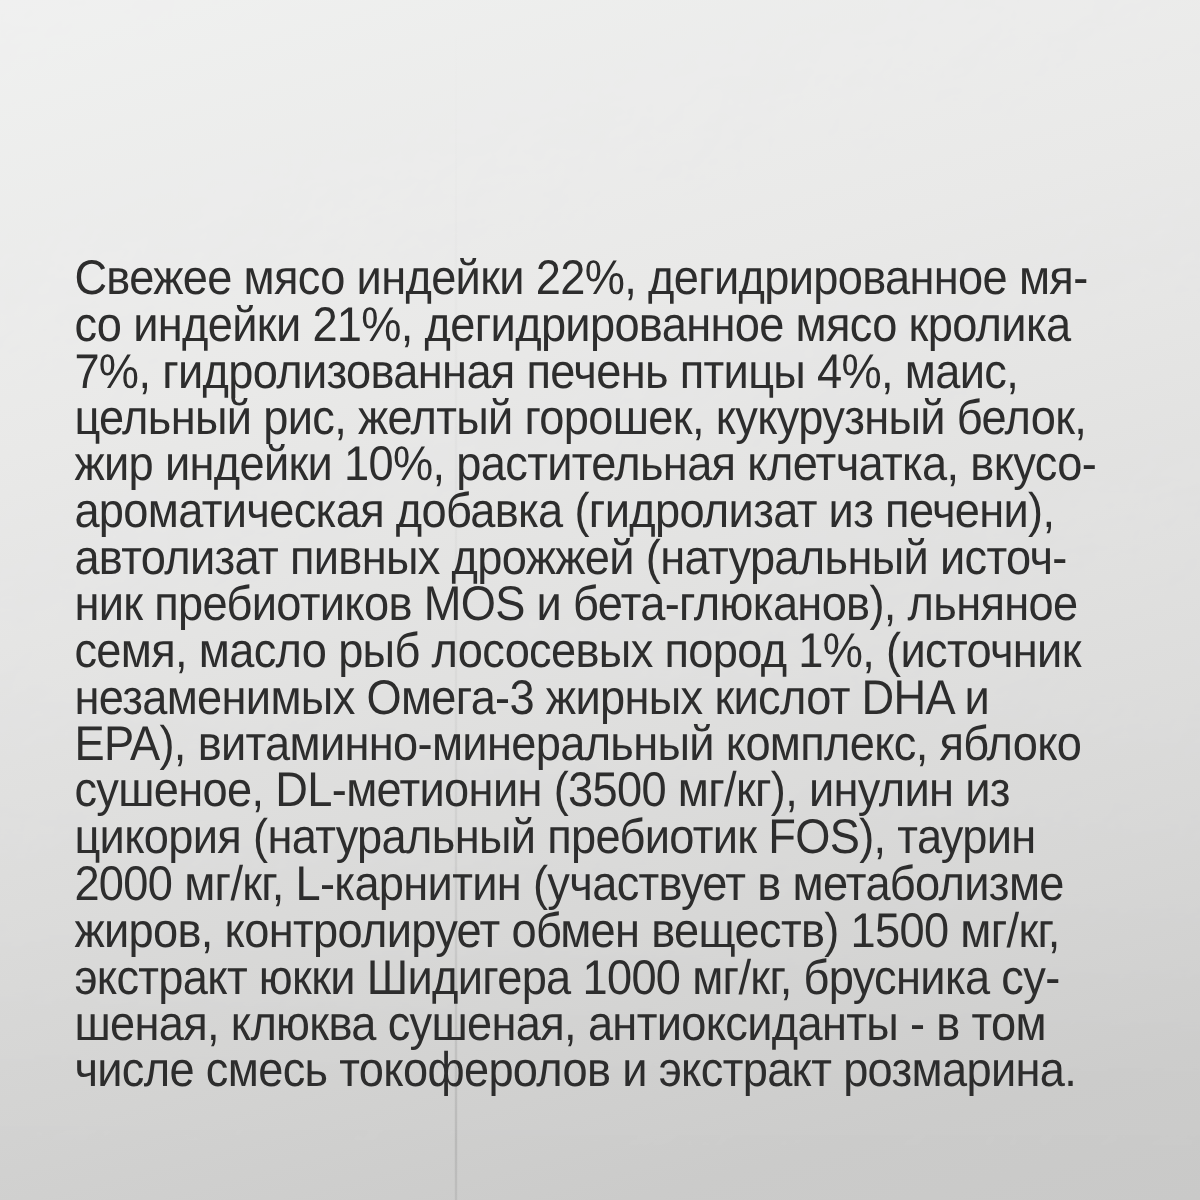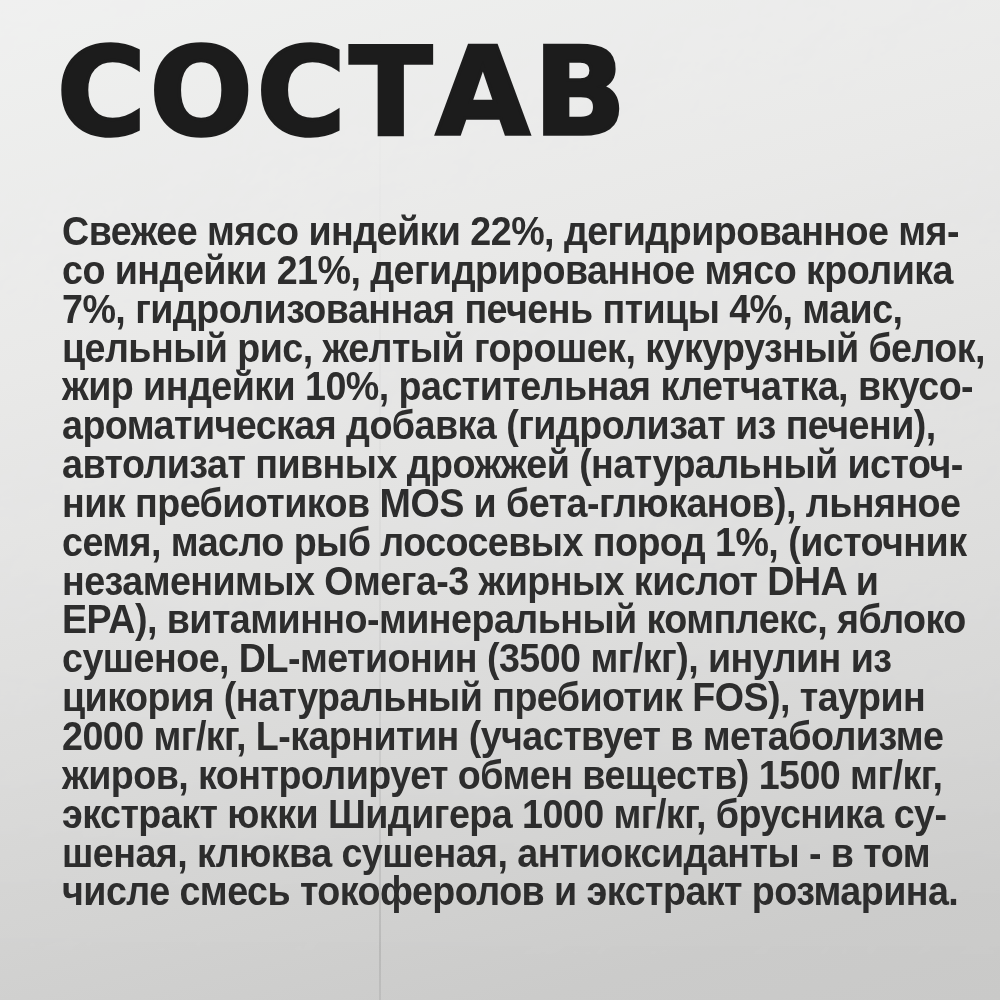--- a/index.html
+++ b/index.html
@@ -72,21 +72,20 @@
     -webkit-text-stroke: 3.5px #1c1c1c;
     white-space: nowrap;
     z-index: 3;
   }
   .ingredients {
     position: absolute;
     left: 62px;
     top: 212px;
     width: 890px;
     z-index: 3;
-    font-weight: bold;
   }
   .ingredients .line {
     display: block;
     white-space: nowrap;
     height: 38.85px;
     line-height: 38.85px;
     font-size: 40.5px;
     letter-spacing: -0.6px;
     color: #2d2d2d;
     transform: scaleX(0.93);
@@ -105,21 +104,20 @@
         <feDiffuseLighting in="noise" lighting-color="#ffffff" surfaceScale="2.2" diffuseConstant="1.05" result="light">
           <feDistantLight azimuth="235" elevation="58"></feDistantLight>
         </feDiffuseLighting>
       </filter>
     </defs>
     <rect x="0" y="0" width="1000" height="1000" filter="url(#leather)"></rect>
   </svg>
 
   <div class="crease"></div>
 
-  <h1 class="title">СОСТАВ</h1>
 
   <div class="ingredients">
     <span class="line">Свежее мясо индейки 22%, дегидрированное мя-</span>
     <span class="line">со индейки 21%, дегидрированное мясо кролика</span>
     <span class="line">7%, гидролизованная печень птицы 4%, маис,</span>
     <span class="line">цельный рис, желтый горошек, кукурузный белок,</span>
     <span class="line">жир индейки 10%, растительная клетчатка, вкусо-</span>
     <span class="line">ароматическая добавка (гидролизат из печени),</span>
     <span class="line">автолизат пивных дрожжей (натуральный источ-</span>
     <span class="line">ник пребиотиков MOS и бета-глюканов), льняное</span>

